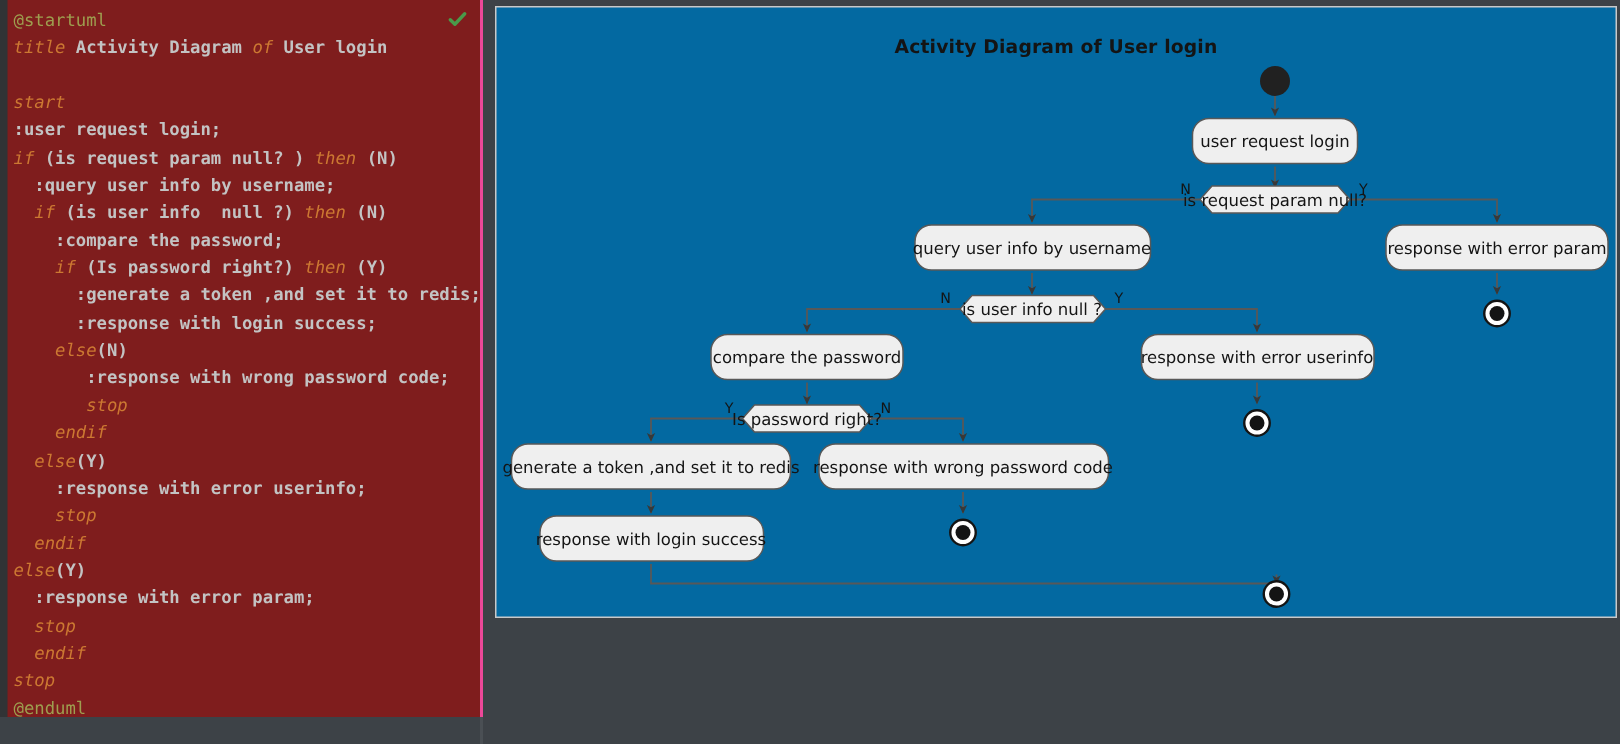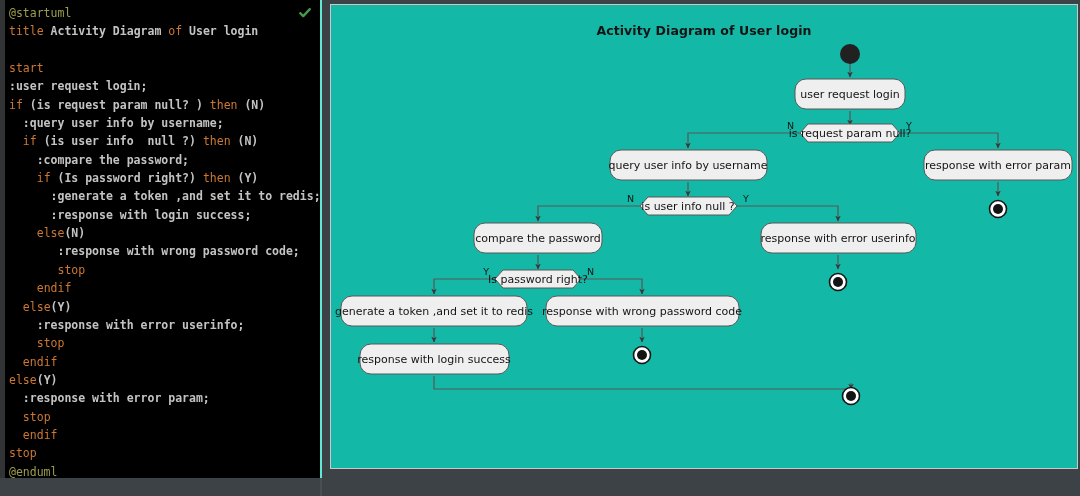--- a/index.html
+++ b/index.html
@@ -20,23 +20,23 @@
     background: #3d4247;
   }
 
   
   #editor-pane {
     position: absolute;
     left: 0;
     top: 0;
     width: 322px;
     height: 478px;
-    background: #000000;
-    box-sizing: border-box;
-    border-right: 2px solid #5eead4;
+    background: #7f1d1d;
+    box-sizing: border-box;
+    border-right: 2px solid #ec4899;
     overflow: hidden;
   }
   #editor-gutter-strip {
     position: absolute;
     left: 0; top: 0;
     width: 5px; height: 478px;
     background: #313335;
   }
   #code-area {
     position: absolute;
@@ -46,21 +46,21 @@
     height: 478px;
     padding: 4px 0 0 4px;
     box-sizing: border-box;
     font-family: "DejaVu Sans Mono", "Liberation Mono", monospace;
     font-size: 11.5px;
     line-height: 18.35px;
     color: #c8c8c8;
     white-space: pre;
   }
   .cl { display: block; height: 18.35px; }
-  .kw      { color: #cc7832; }   
+  .kw      { color: #cc7832; font-style: italic; }   
   .prepro  { color: #9e9e4f; }   
   .txt     { color: #c3c3c3; font-weight: bold; }
 
   #check-icon {
     position: absolute;
     right: 8px;
     top: 6px;
     width: 14px;
     height: 14px;
     color: #4a9a4a;
@@ -76,22 +76,22 @@
     border-right: 2px solid #4a4f54;
     box-sizing: border-box;
   }
 
   
   #diagram-pane {
     position: absolute;
     left: 330px;
     top: 4px;
     width: 748px;
-    height: 465px;
-    background: #14b8a6;
+    height: 408px;
+    background: #0369a1;
     border: 1px solid #c9c9c9;
     box-sizing: border-box;
     overflow: hidden;
   }
   #diagram-title {
     position: absolute;
     left: 0;
     top: 18px;
     width: 100%;
     text-align: center;

